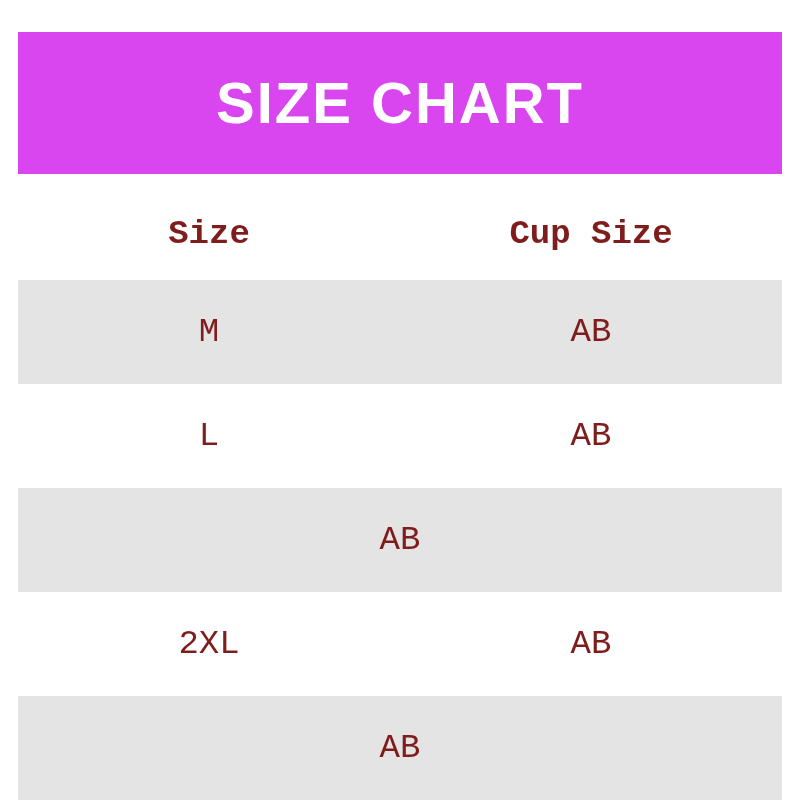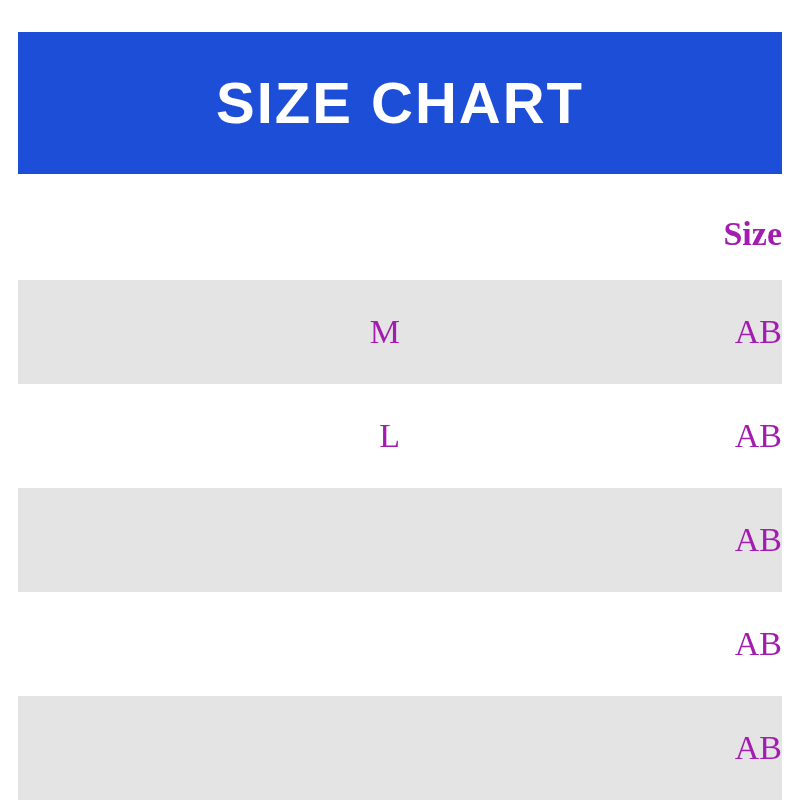--- a/index.html
+++ b/index.html
@@ -19,21 +19,21 @@
     background: #ffffff;
     position: relative;
     box-sizing: border-box;
   }
   .title-band {
     position: absolute;
     left: 18px;
     top: 32px;
     width: 764px;
     height: 142px;
-    background: #1d4ed8;
+    background: #d946ef;
     display: flex;
     align-items: center;
     justify-content: center;
   }
   .title-text {
     color: #ffffff;
     font-size: 58px;
     font-weight: bold;
     letter-spacing: 2px;
     line-height: 1;
@@ -56,60 +56,62 @@
     background: #ffffff;
   }
   .row.shaded {
     background: #e4e4e4;
   }
   .row.plain {
     background: #ffffff;
   }
   .cell {
     flex: 1 1 50%;
-    text-align: right;
+    text-align: center;
     font-size: 34px;
-    color: #a21caf;
-    font-family: Liberation Serif, serif;
+    color: #7f1d1d;
+    font-family: Liberation Mono, monospace;
   }
   .row.header .cell {
     font-weight: bold;
     font-size: 34px;
   }
 </style>
 </head>
 <body>
 
 <div class="sheet">
 
   <div class="title-band">
     <div class="title-text">SIZE CHART</div>
   </div>
 
   <div class="table">
 
     <div class="row header">
       <div class="cell">Size</div>
+      <div class="cell">Cup Size</div>
     </div>
 
     <div class="row shaded">
       <div class="cell">M</div>
       <div class="cell">AB</div>
     </div>
 
     <div class="row plain">
       <div class="cell">L</div>
       <div class="cell">AB</div>
     </div>
 
     <div class="row shaded">
       <div class="cell">AB</div>
     </div>
 
     <div class="row plain">
+      <div class="cell">2XL</div>
       <div class="cell">AB</div>
     </div>
 
     <div class="row shaded">
       <div class="cell">AB</div>
     </div>
 
   </div>
 </div>
 

